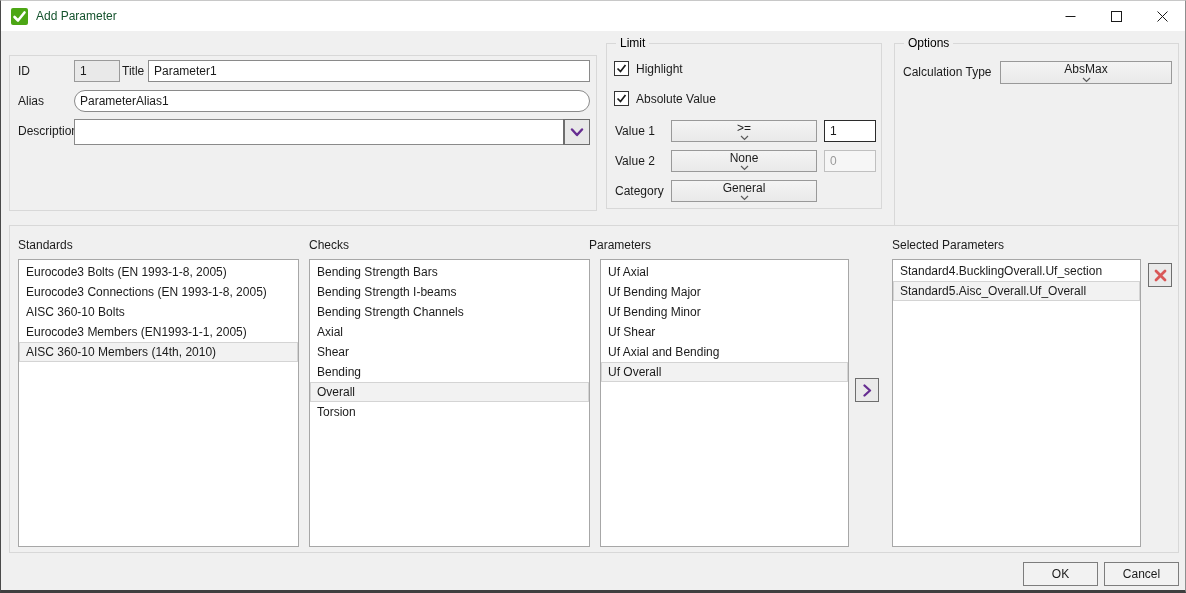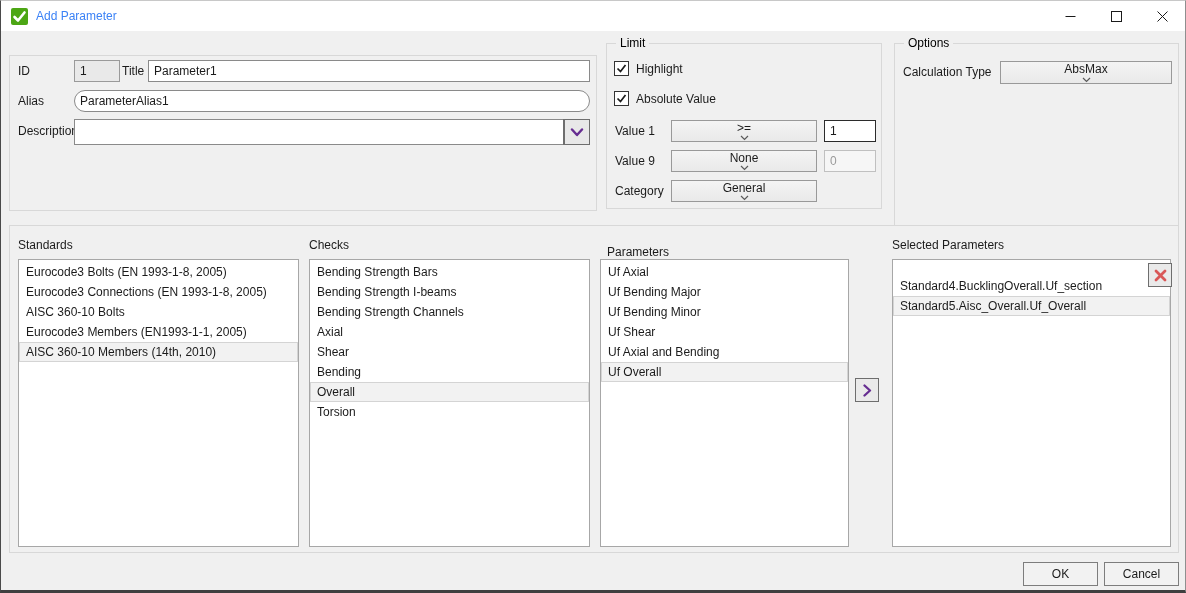--- a/index.html
+++ b/index.html
@@ -6,21 +6,21 @@
   html,body { width:1186px; height:593px; }
   body { font-family: "Liberation Sans", "DejaVu Sans", sans-serif; font-size:12px; color:#1b1b1b; background:#fff; }
 
   .window { position:relative; width:1186px; height:593px;
     border-left:1px solid #4a4a4a; border-right:1px solid #8f8f8f;
     border-bottom:3px solid #3f3f3f; border-top:1px solid #c8c8c8; background:#f0f0f0; overflow:hidden; }
 
   
   .titlebar { position:absolute; left:0; top:0; right:0; height:30px; background:#ffffff; display:flex; align-items:center; }
   .app-icon { width:17px; height:17px; margin-left:10px; display:inline-flex; }
-  .titlebar .title { margin-left:8px; color:#3b82f6; }
+  .titlebar .title { margin-left:8px; color:#14532d; }
   .win-btns { position:absolute; right:0; top:0; height:30px; display:flex; }
   .win-btn { width:46px; height:30px; display:flex; align-items:center; justify-content:center; cursor:default; }
 
   
   .groupbox { position:absolute; border:1px solid #d8d8d8; background:#f0f0f0; }
   .g-label { position:absolute; top:-8px; left:9px; background:#f0f0f0; padding:0 4px; color:#000000; }
 
   #g-form   { left:8px;   top:54px;  width:588px;  height:156px; }
   #g-limit  { left:605px; top:42px;  width:276px;  height:166px; }
   #g-options{ left:893px; top:42px;  width:285px;  height:184px; }
@@ -139,21 +139,21 @@
 
     <span class="abs lbl" style="left:8px; top:76px;">Value 1</span>
     <div class="abs combo" style="left:64px; top:76px; width:146px;">
       <span class="val">&gt;=</span>
       <svg width="9" height="6" viewBox="0 0 9 6">
           <path d="M1 1 L4.5 4.5 L8 1" fill="none" stroke="#5a5a5a" stroke-width="1.2"></path>
         </svg>
     </div>
     <input class="abs tb strong" style="left: 217px; top: 76px; width: 52px;" value="1">
 
-    <span class="abs lbl" style="left:8px; top:106px;">Value 9</span>
+    <span class="abs lbl" style="left:8px; top:106px;">Value 2</span>
     <div class="abs combo" style="left:64px; top:106px; width:146px;">
       <span class="val">None</span>
       <svg width="9" height="6" viewBox="0 0 9 6">
           <path d="M1 1 L4.5 4.5 L8 1" fill="none" stroke="#5a5a5a" stroke-width="1.2"></path>
         </svg>
     </div>
     <input class="abs tb dim" style="left: 217px; top: 106px; width: 52px;" readonly="" value="0">
 
     <span class="abs lbl" style="left:8px; top:136px;">Category</span>
     <div class="abs combo" style="left:64px; top:136px; width:146px;">
@@ -171,21 +171,21 @@
       <span class="val">AbsMax</span>
       <svg width="9" height="6" viewBox="0 0 9 6">
           <path d="M1 1 L4.5 4.5 L8 1" fill="none" stroke="#5a5a5a" stroke-width="1.2"></path>
         </svg>
     </div>
   </div>
 
   <div class="groupbox" id="g-lists">
     <span class="abs" style="left:8px;   top:12px;">Standards</span>
     <span class="abs" style="left:299px; top:12px;">Checks</span>
-    <span class="abs" style="left:597px; top:12px;margin-top:7px;">Parameters</span>
+    <span class="abs" style="left:579px; top:12px;">Parameters</span>
     <span class="abs" style="left:882px; top:12px;">Selected Parameters</span>
 
     <div class="listbox" style="left:8px;   top:33px; width:281px; height:288px; padding-top:2px;">
         <div class="list-item">Eurocode3 Bolts (EN 1993-1-8, 2005)</div>
         <div class="list-item">Eurocode3 Connections (EN 1993-1-8, 2005)</div>
         <div class="list-item">AISC 360-10 Bolts</div>
         <div class="list-item">Eurocode3 Members (EN1993-1-1, 2005)</div>
         <div class="list-item selected">AISC 360-10 Members (14th, 2010)</div>
       </div>
     <div class="listbox" style="left:299px; top:33px; width:281px; height:288px; padding-top:2px;">
@@ -199,21 +199,21 @@
         <div class="list-item">Torsion</div>
       </div>
     <div class="listbox" style="left:590px; top:33px; width:249px; height:288px; padding-top:2px;">
         <div class="list-item">Uf Axial</div>
         <div class="list-item">Uf Bending Major</div>
         <div class="list-item">Uf Bending Minor</div>
         <div class="list-item">Uf Shear</div>
         <div class="list-item">Uf Axial and Bending</div>
         <div class="list-item selected">Uf Overall</div>
       </div>
-    <div class="listbox" style="left:882px; top:33px; width:279px; height:288px; padding-top:16px;">
+    <div class="listbox" style="left:882px; top:33px; width:249px; height:288px; padding-top:1px;">
         <div class="list-item">Standard4.BucklingOverall.Uf_section</div>
         <div class="list-item selected">Standard5.Aisc_Overall.Uf_Overall</div>
       </div>
 
     <div class="sq-btn" style="left:845px; top:152px;">
       <svg width="9" height="13" viewBox="0 0 9 13">
           <path d="M1.5 1.5 L7 6.5 L1.5 11.5" fill="none" stroke="#662d91" stroke-width="2.3" stroke-linecap="round" stroke-linejoin="round"></path>
         </svg>
     </div>
     <div class="sq-btn" style="left:1138px; top:37px;">

